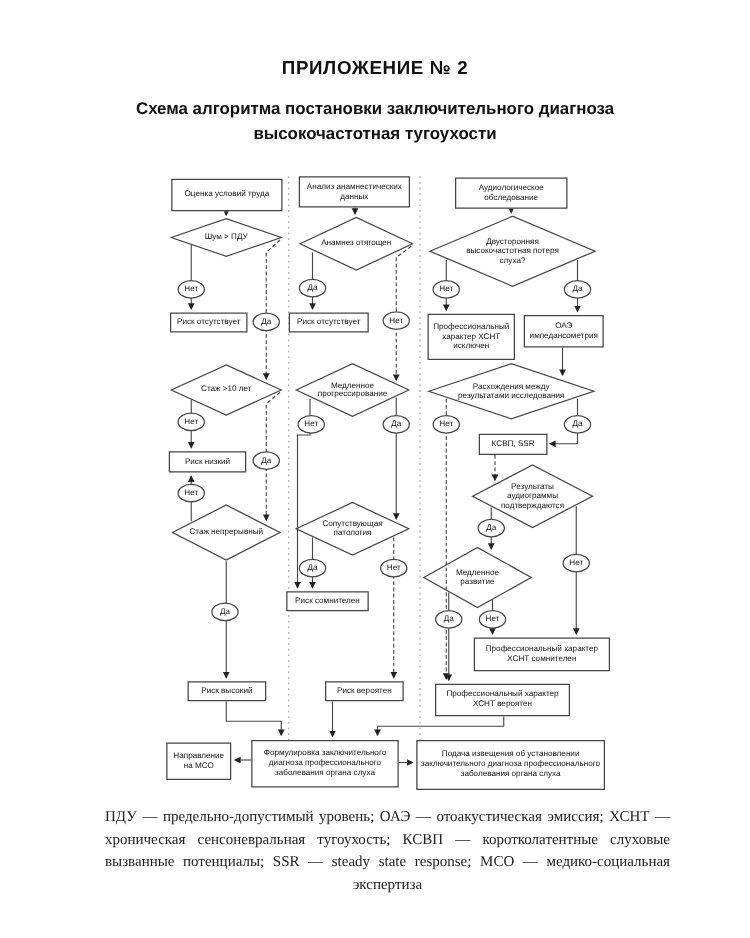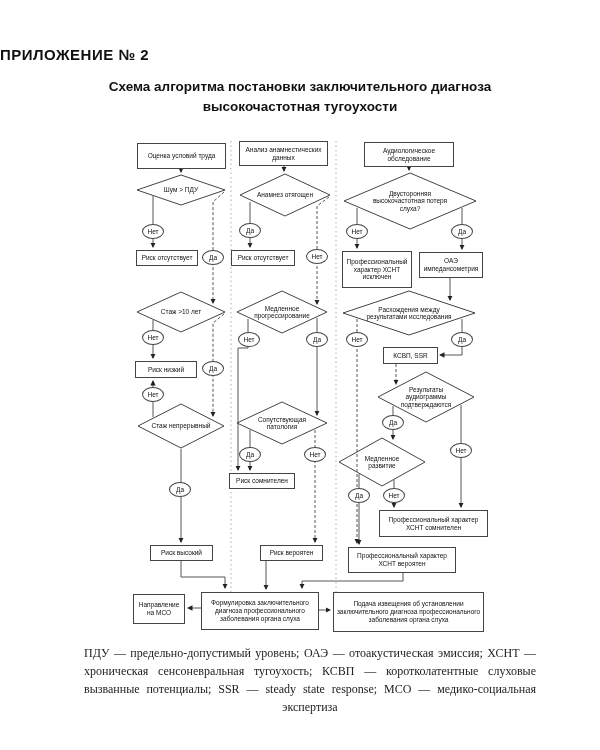--- a/index.html
+++ b/index.html
@@ -1,18 +1,18 @@
 <!DOCTYPE html>
 <html><head>
 <meta charset="utf-8">
 <style>
   html,body{margin:0;padding:0;background:#fff;}
   .page{position:relative;width:600px;height:750px;background:#fff;overflow:hidden;
         font-family:"Liberation Sans",sans-serif;color:#111;}
-  .heading{margin-top:46px;text-align:left;font-size:15px;font-weight:700;letter-spacing:.5px;}
+  .heading{margin-top:46px;text-align:center;font-size:15px;font-weight:700;letter-spacing:.5px;}
   .title{margin:14px auto 0;width:470px;text-align:center;font-size:13.5px;font-weight:700;line-height:1.45;}
   svg.canvas{position:absolute;left:0;top:0;width:600px;height:750px;}
   .box{position:absolute;border:1px solid #444;background:#fff;box-sizing:border-box;
        display:flex;align-items:center;justify-content:center;text-align:center;
        font-size:6.5px;line-height:1.2;padding:1px 2px;z-index:3;}
   .dlabel{position:absolute;display:flex;align-items:center;justify-content:center;
           text-align:center;font-size:6.5px;line-height:1.15;z-index:3;}
   .oval{position:absolute;width:22px;height:15px;border:1px solid #444;border-radius:50%;
         background:#fff;display:flex;align-items:center;justify-content:center;
         font-size:6.5px;z-index:4;box-sizing:border-box;}

